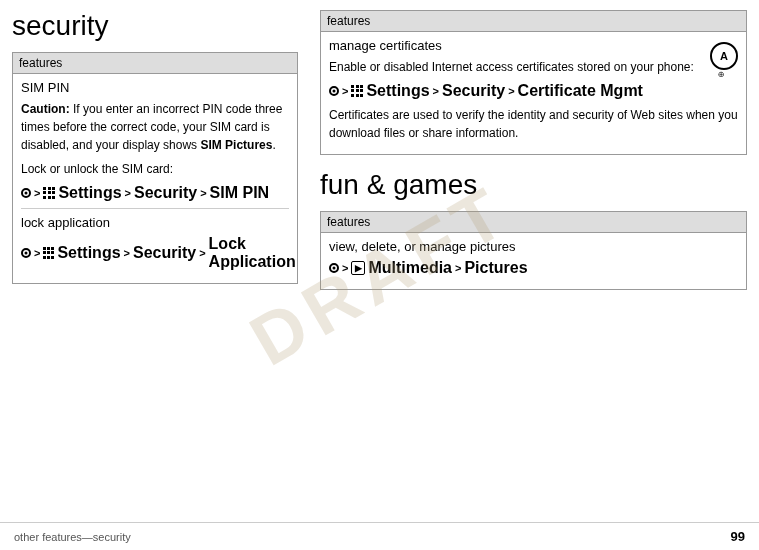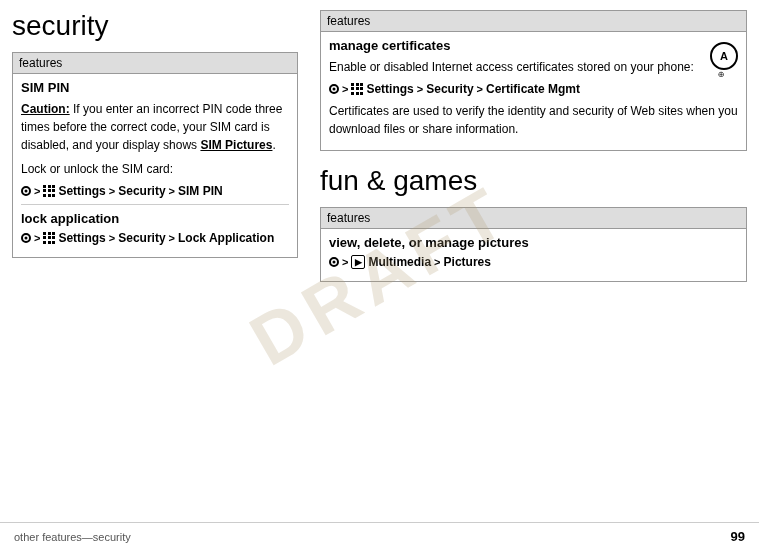--- a/index.html
+++ b/index.html
@@ -58,35 +58,34 @@
       font-size: 12px;
       color: #000;
     }
 
     .features-body {
       padding: 6px 8px;
       background: #fff;
     }
 
     .feature-title {
-      font-weight: bold;
+      font-weight: normal;
       font-size: 13px;
       margin-bottom: 5px;
       display: block;
     }
 
     .feature-text {
       font-size: 12px;
       line-height: 1.5;
       margin-bottom: 6px;
     }
 
     .feature-text b {
       font-weight: bold;
-      text-decoration: underline;
     }
 
     .nav-path {
       display: flex;
       align-items: center;
       gap: 3px;
       font-size: 11px;
       margin-bottom: 6px;
       font-weight: bold;
     }
@@ -112,21 +111,21 @@
       left: 50%;
       transform: translate(-50%, -50%);
     }
 
     .nav-path .chevron {
       font-size: 11px;
       font-weight: bold;
     }
 
     .nav-path .path-text {
-      font-size: 12px;
+      font-size: 16px;
       font-weight: bold;
     }
 
     .divider-line {
       border: none;
       border-top: 1px solid #ccc;
       margin: 6px 0;
     }
 
     

